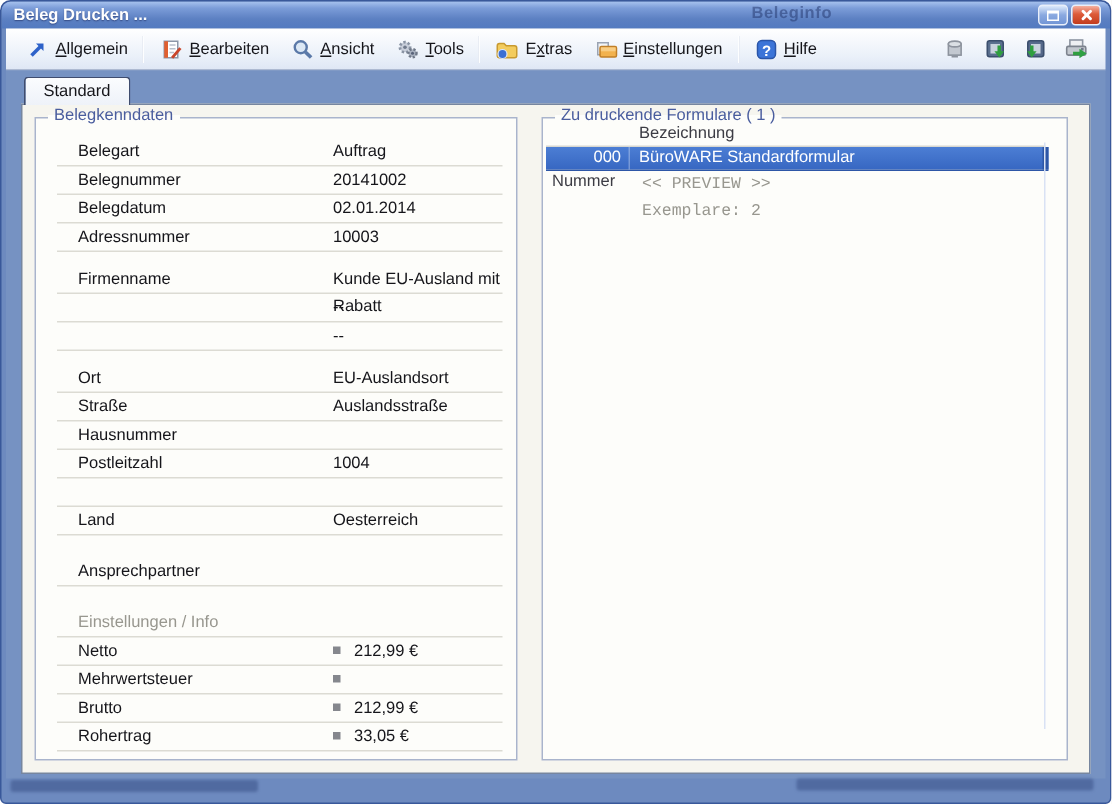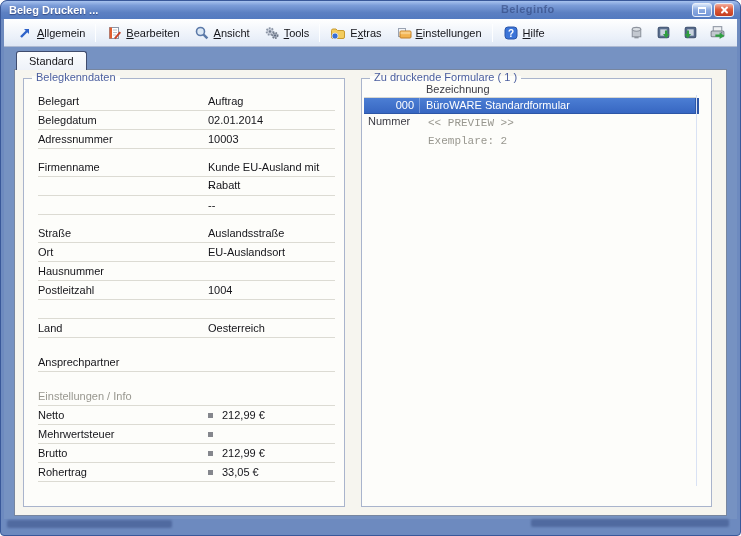--- a/index.html
+++ b/index.html
@@ -72,21 +72,21 @@
   .group-left { left: 8px; width: 322px; }
   .group-right { left: 346px; right: 14px; }
   .group-label {
     position: absolute; top: -8px; left: 8px; padding: 0 4px;
     background: linear-gradient(#f6f5ef 45%, #fdfdfa 45%);
     color: #4a5d9e; white-space: nowrap;
   }
   
   .rows { position: absolute; left: 14px; right: 9px; top: 13px; }
   .frow { display: flex; height: 19px; line-height: 18px; border-bottom: 1px solid #dcdbd3; }
-  .frow .lbl { width: 170px; }
+  .frow .lbl { width: 170px; margin-left: 14px; }
   .frow .val { flex: 1; }
   .frow.section .lbl { width: auto; color: #98978f; }
   .sq { display: inline-block; width: 5px; height: 5px; background: #85878d; margin-right: 9px; vertical-align: 1px; }
   .spacer { height: 9px; }
   .spacer-lg { height: 15px; }
   
   .list { position: absolute; left: 2px; right: 2px; top: 3px; bottom: 4px; }
   .vtrack { position: absolute; top: 13px; bottom: 16px; right: 12px; width: 1px; background: #d9e2f4; }
   .lhead { display: flex; height: 16px; line-height: 15px; border-bottom: 1px solid #d8d8d1; margin-right: 12px; color: #3c3c44; }
   .hnum { width: 56px; padding: 0 4px; border-right: 1px solid #d8d8d1; margin-top: 32px; }
@@ -228,20 +228,24 @@
 
       <div class="group group-left">
         <span class="group-label">Belegkenndaten</span>
         <div class="rows">
 
           <div class="frow">
             <span class="lbl">Belegart</span>
             <span class="val">Auftrag</span>
           </div>
           <div class="frow">
+            <span class="lbl">Belegnummer</span>
+            <span class="val">20141002</span>
+          </div>
+          <div class="frow">
             <span class="lbl">Belegdatum</span>
             <span class="val">02.01.2014</span>
           </div>
           <div class="frow">
             <span class="lbl">Adressnummer</span>
             <span class="val">10003</span>
           </div>
 
           <div class="spacer"></div>
 
@@ -254,26 +258,26 @@
             <span class="val">--</span>
           </div>
           <div class="frow">
             <span class="lbl"></span>
             <span class="val">--</span>
           </div>
 
           <div class="spacer"></div>
 
           <div class="frow">
+            <span class="lbl">Ort</span>
+            <span class="val">EU-Auslandsort</span>
+          </div>
+          <div class="frow">
             <span class="lbl">Straße</span>
             <span class="val">Auslandsstraße</span>
-          </div>
-          <div class="frow">
-            <span class="lbl">Ort</span>
-            <span class="val">EU-Auslandsort</span>
           </div>
           <div class="frow">
             <span class="lbl">Hausnummer</span>
             <span class="val"></span>
           </div>
           <div class="frow">
             <span class="lbl">Postleitzahl</span>
             <span class="val">1004</span>
           </div>
           <div class="frow">

